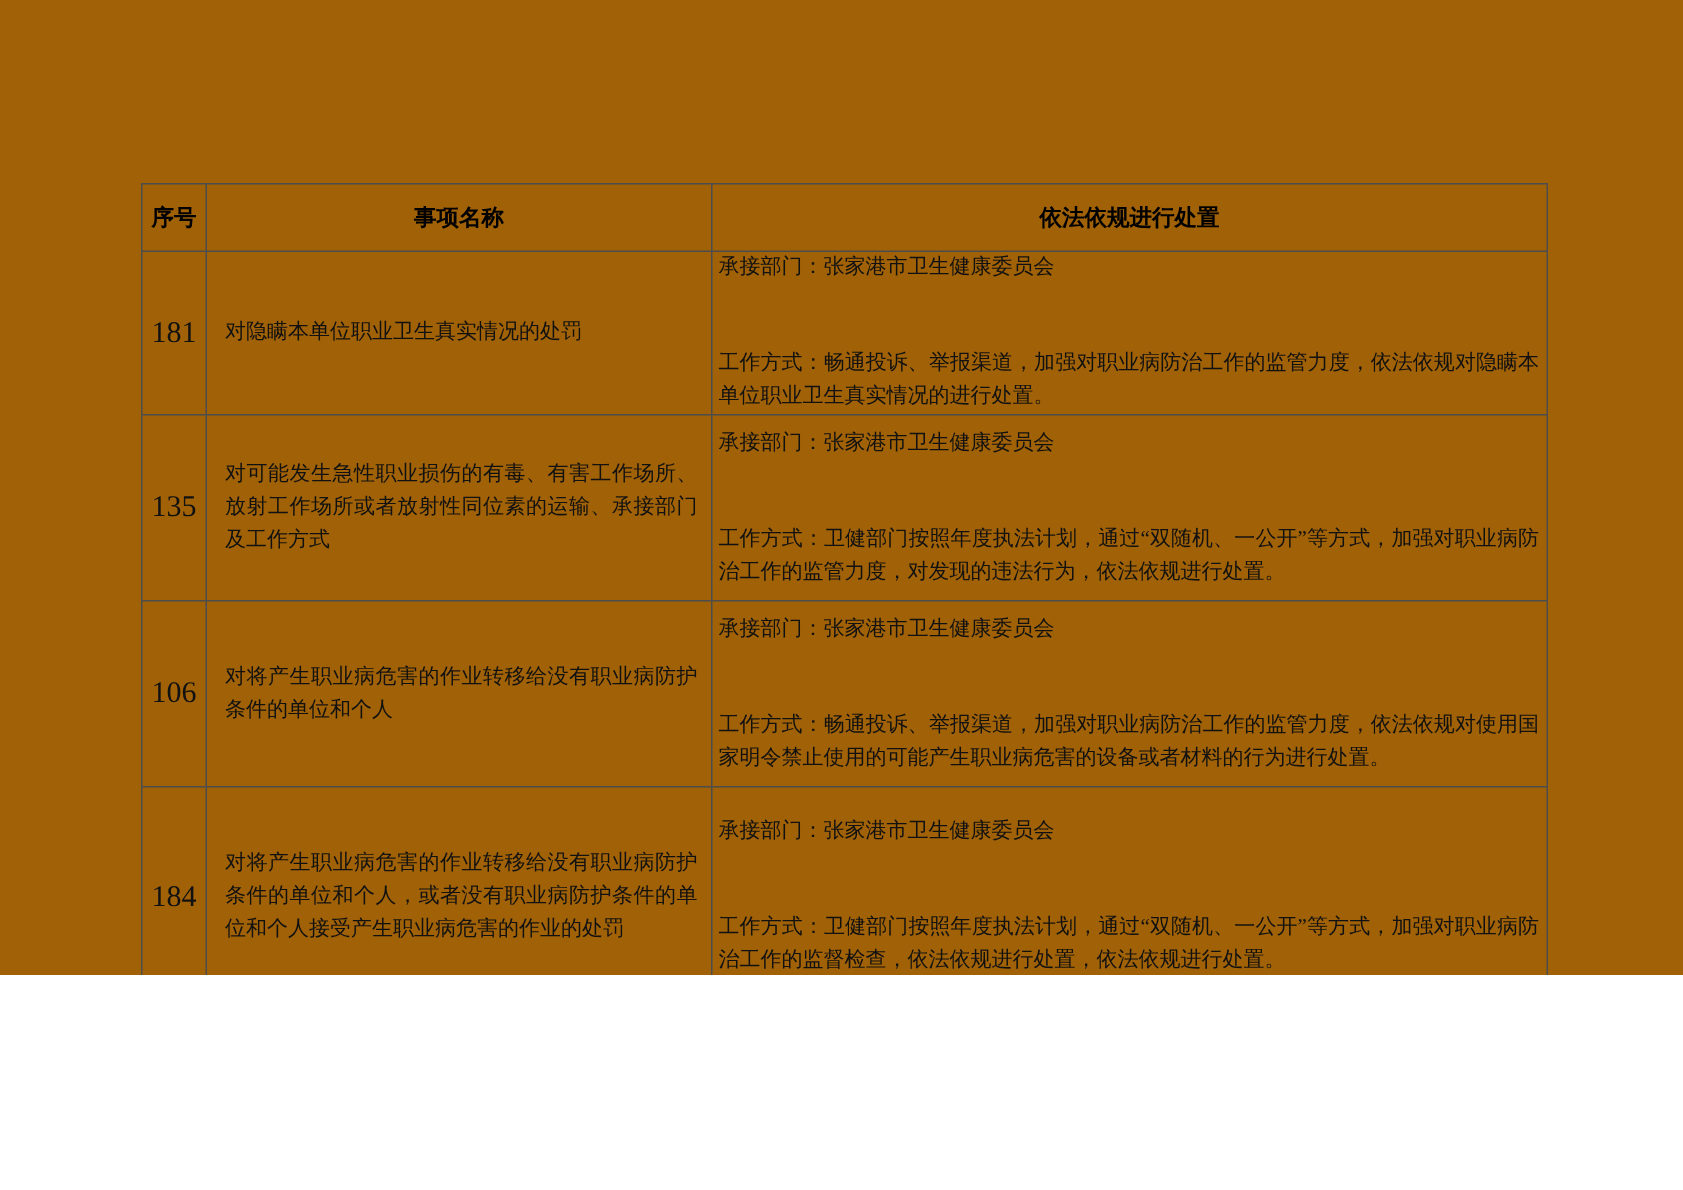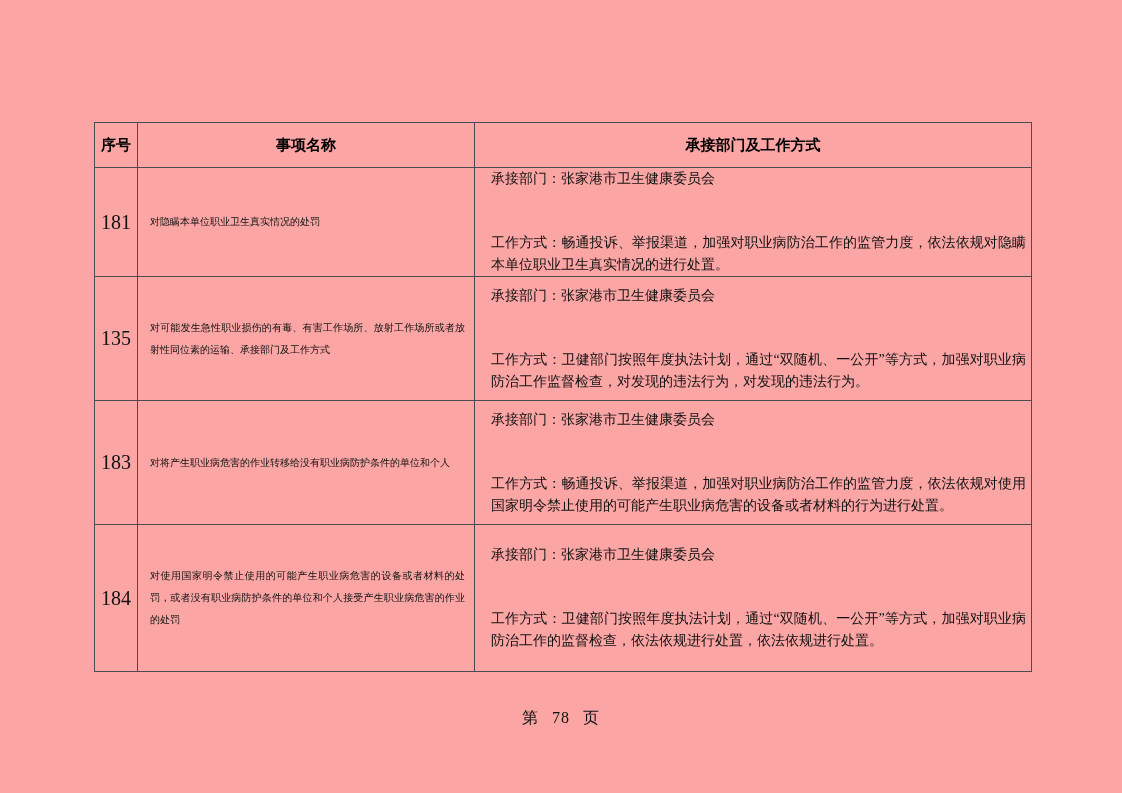--- a/index.html
+++ b/index.html
@@ -3,22 +3,22 @@
 <meta charset="utf-8">
 <style>
   html, body {
     margin: 0;
     padding: 0;
     background: #ffffff;
   }
   .page {
     position: relative;
     width: 1122px;
-    height: 793px;
-    background: #fca5a5;
+    height: 650px;
+    background: #a16207;
     font-family: "Liberation Serif", "DejaVu Serif", serif;
     color: #111111;
     overflow: hidden;
   }
   table.items-table {
     position: absolute;
     left: 94px;
     top: 122px;
     width: 937px;
     border-collapse: collapse;
@@ -43,27 +43,27 @@
   tbody tr:nth-child(1) { height: 99px; }
   tbody tr:nth-child(2) { height: 124px; }
   tbody tr:nth-child(3) { height: 124px; }
   tbody tr:nth-child(4) { height: 147px; }
   td.no-cell {
     text-align: center;
     font-size: 20px;
   }
   td.name-cell {
     padding: 0 9px 0 12px;
-    font-size: 10px;
+    font-size: 14px;
     line-height: 22px;
     text-align: justify;
     text-justify: inter-ideograph;
   }
   td.detail-cell {
-    padding: 0 5px 0 16px;
+    padding: 0 5px 0 4px;
     font-size: 14px;
     line-height: 22px;
   }
   td.detail-cell .method {
     text-align: justify;
     text-justify: inter-ideograph;
     margin-top: 42px;
   }
   .page-footer {
     position: absolute;
@@ -85,51 +85,51 @@
   <table class="items-table">
     <colgroup>
       <col style="width:43px">
       <col style="width:337px">
       <col style="width:557px">
     </colgroup>
     <thead>
       <tr class="header-row">
         <th>序号</th>
         <th>事项名称</th>
-        <th>承接部门及工作方式</th>
+        <th>依法依规进行处置</th>
       </tr>
     </thead>
     <tbody>
       <tr>
         <td class="no-cell">181</td>
         <td class="name-cell">对隐瞒本单位职业卫生真实情况的处罚</td>
         <td class="detail-cell">
           <div class="dept">承接部门：张家港市卫生健康委员会</div>
           <div class="method">工作方式：畅通投诉、举报渠道，加强对职业病防治工作的监管力度，依法依规对隐瞒本单位职业卫生真实情况的进行处置。</div>
         </td>
       </tr>
       <tr>
         <td class="no-cell">135</td>
         <td class="name-cell">对可能发生急性职业损伤的有毒、有害工作场所、放射工作场所或者放射性同位素的运输、承接部门及工作方式</td>
         <td class="detail-cell">
           <div class="dept">承接部门：张家港市卫生健康委员会</div>
-          <div class="method">工作方式：卫健部门按照年度执法计划，通过“双随机、一公开”等方式，加强对职业病防治工作监督检查，对发现的违法行为，对发现的违法行为。</div>
+          <div class="method">工作方式：卫健部门按照年度执法计划，通过“双随机、一公开”等方式，加强对职业病防治工作的监管力度，对发现的违法行为，依法依规进行处置。</div>
         </td>
       </tr>
       <tr>
-        <td class="no-cell">183</td>
+        <td class="no-cell">106</td>
         <td class="name-cell">对将产生职业病危害的作业转移给没有职业病防护条件的单位和个人</td>
         <td class="detail-cell">
           <div class="dept">承接部门：张家港市卫生健康委员会</div>
           <div class="method">工作方式：畅通投诉、举报渠道，加强对职业病防治工作的监管力度，依法依规对使用国家明令禁止使用的可能产生职业病危害的设备或者材料的行为进行处置。</div>
         </td>
       </tr>
       <tr>
         <td class="no-cell">184</td>
-        <td class="name-cell">对使用国家明令禁止使用的可能产生职业病危害的设备或者材料的处罚，或者没有职业病防护条件的单位和个人接受产生职业病危害的作业的处罚</td>
+        <td class="name-cell">对将产生职业病危害的作业转移给没有职业病防护条件的单位和个人，或者没有职业病防护条件的单位和个人接受产生职业病危害的作业的处罚</td>
         <td class="detail-cell">
           <div class="dept">承接部门：张家港市卫生健康委员会</div>
           <div class="method">工作方式：卫健部门按照年度执法计划，通过“双随机、一公开”等方式，加强对职业病防治工作的监督检查，依法依规进行处置，依法依规进行处置。</div>
         </td>
       </tr>
     </tbody>
   </table>
 
   <div class="page-footer">第 78 页</div>
 

